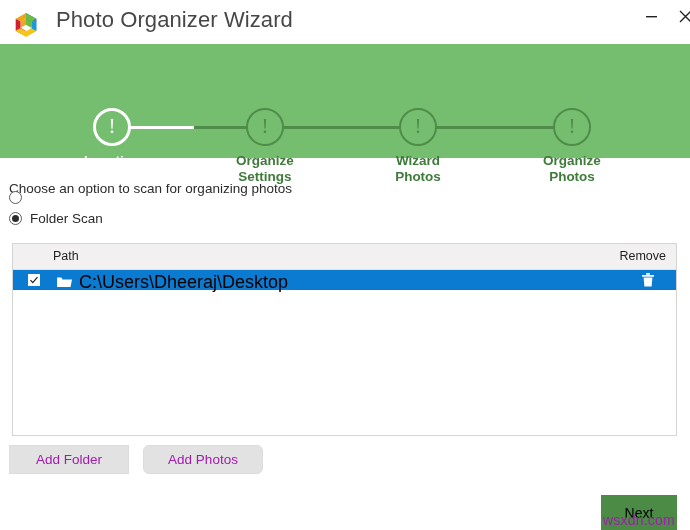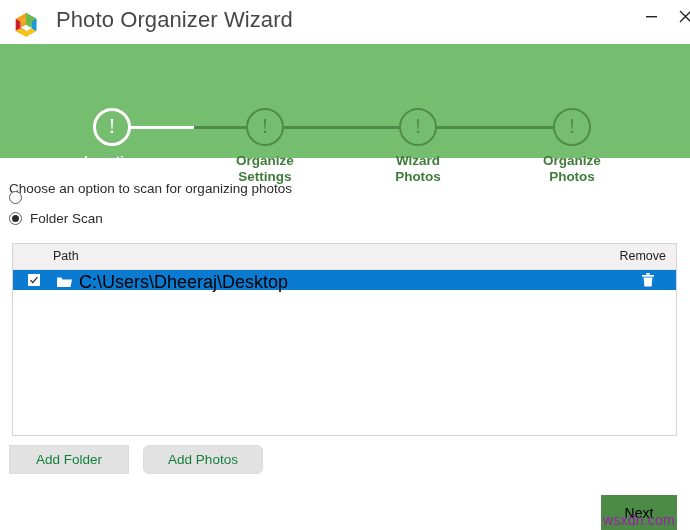--- a/index.html
+++ b/index.html
@@ -259,21 +259,21 @@
   
   .btn {
     position: absolute;
     background: #e2e2e2;
     border: 1px solid #dcdcdc;
     box-sizing: border-box;
     display: flex;
     align-items: center;
     justify-content: center;
     font-size: 13.5px;
-    color: #15803d;
+    color: #a21caf;
     cursor: default;
   }
   .btn-add-folder {
     left: 9px;
     top: 445px;
     width: 120px;
     height: 29px;
   }
   .btn-add-photos {
     left: 143px;

